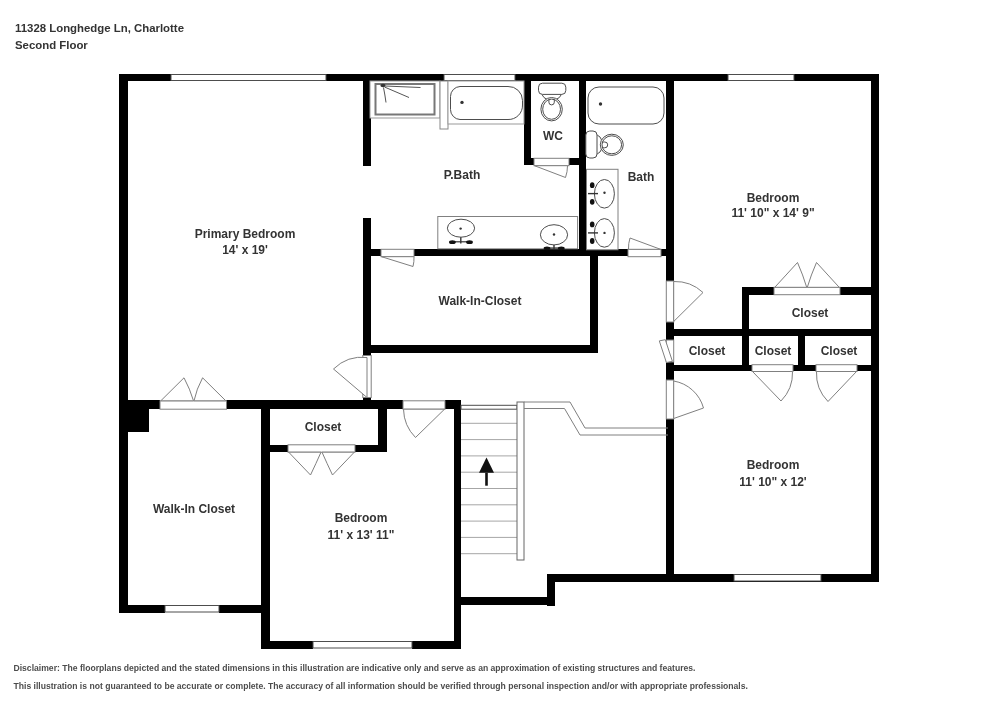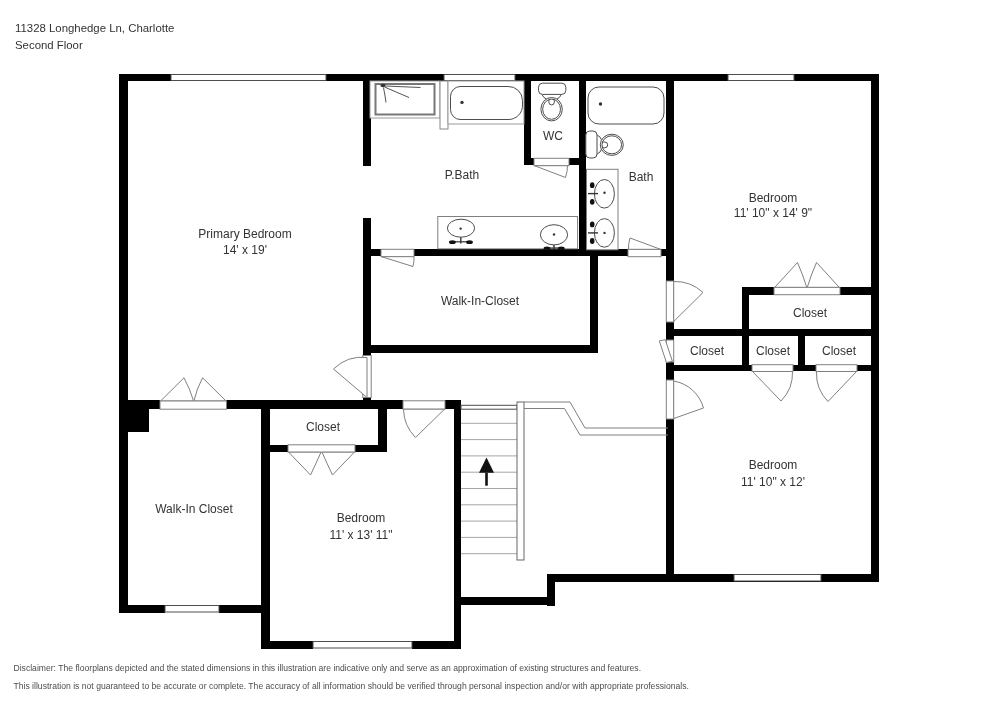--- a/index.html
+++ b/index.html
@@ -1,16 +1,16 @@
 <!DOCTYPE html>
 <html><head>
 <meta charset="utf-8">
 <style>
   html,body{margin:0;padding:0;background:#fff;}
-  .page{position:relative;width:1000px;height:707px;background:#e5e5e5;font-family:"Liberation Sans", sans-serif;}
+  .page{position:relative;width:1000px;height:707px;background:#e5e5e5;font-family:"Liberation Sans", sans-serif;font-weight:bold;}
   svg{position:absolute;top:0;left:0;}
   text{font-family:"Liberation Sans", sans-serif;}
   .lbl{fill:#333;font-size:12px;}
   .hdr{fill:#333;font-size:11.4px;}
   .ftr{fill:#4d4d4d;font-size:8.6px;}
 </style>
 </head>
 <body>
 <div class="page">
 <svg width="1000" height="707" viewBox="0 0 1000 707">

